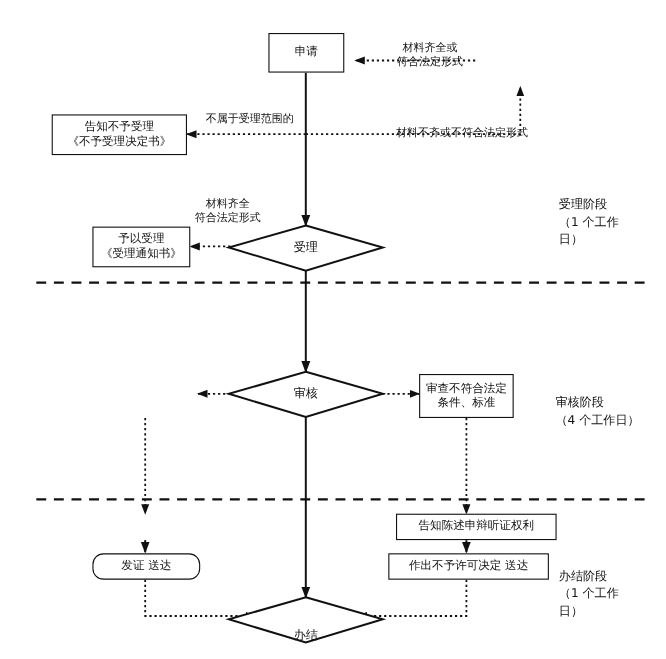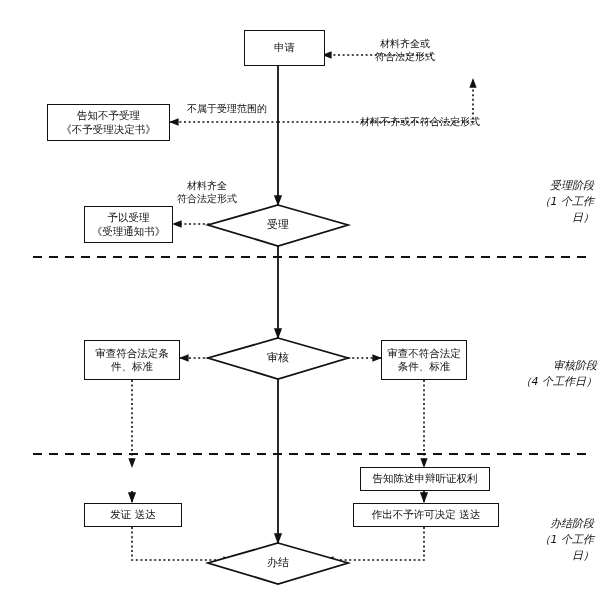--- a/index.html
+++ b/index.html
@@ -42,24 +42,23 @@
     line-height:1.3;
     text-align:center;
     color:#111;
     background:transparent;
     white-space:pre-line;
   }
   .stage-label{
     position:absolute;
     font-size:11px;
     line-height:1.45;
-    text-align:right;
+    text-align:left;
     color:#111;
     white-space:pre-line;
-    font-style:italic;
   }
   .two-line{white-space:pre-line;}
 </style>
 </head>
 <body>
 
 <div id="stage">
 
   <svg id="flow-svg" viewBox="0 0 605 599" xmlns="http://www.w3.org/2000/svg">
     <defs>
@@ -102,21 +101,21 @@
 
     <path d="M 132 527 L 132 560 L 232 560" fill="none" stroke="#111" stroke-width="1.6" stroke-dasharray="2,2.6" marker-end="url(#arrow-dot)"></path>
 
     <path d="M 424 527 L 424 560 L 325 560" fill="none" stroke="#111" stroke-width="1.6" stroke-dasharray="2,2.6" marker-end="url(#arrow-dot)"></path>
 
     <polygon points="278,205 348,225 278,246 208,225" fill="#fff" stroke="#111" stroke-width="1.8"></polygon>
     <polygon points="278,338 348,358 278,379 208,358" fill="#fff" stroke="#111" stroke-width="1.8"></polygon>
     <polygon points="278,543 348,563 278,584 208,563" fill="#fff" stroke="#111" stroke-width="1.8"></polygon>
   </svg>
 
-  <div class="node box" style="left:244px;top:30px;width:81px;height:36px;">
+  <div class="node box" style="left:244px;top:30px;width:69px;height:36px;">
     <span>申请</span>
   </div>
 
 
   <div class="node box two-line" style="left:47px;top:104px;width:123px;height:37px;">
     <span class="two-line">告知不予受理
 《不予受理决定书》</span>
   </div>
 
   <div class="node diamond-label" style="left:248px;top:215px;width:60px;height:20px;">
@@ -125,48 +124,44 @@
 
   <div class="node box two-line" style="left:84px;top:206px;width:89px;height:37px;">
     <span class="two-line">予以受理
 《受理通知书》</span>
   </div>
 
   <div class="node diamond-label" style="left:248px;top:348px;width:60px;height:20px;">
     <span>审核</span>
   </div>
 
-  <div class="node box two-line" style="left:84px;top:340px;width:96px;height:40px;">
-    <span class="two-line">审查符合法定条
-件、标准</span>
-  </div>
 
   <div class="node box two-line" style="left:381px;top:340px;width:86px;height:40px;">
     <span class="two-line">审查不符合法定
 条件、标准</span>
   </div>
 
 
-  <div class="node box" style="left:84px;top:503px;width:98px;height:24px;">
+  <div class="node box" style="left:84px;top:503px;width:98px;height:24px;border-radius:10px;">
     <span>发证   送达</span>
   </div>
 
-  <div class="node box" style="left:360px;top:467px;width:130px;height:24px;">
+  <div class="node box" style="left:360px;top:467px;width:146px;height:24px;">
     <span>告知陈述申辩听证权利</span>
   </div>
 
   <div class="node box" style="left:353px;top:503px;width:146px;height:24px;">
     <span>作出不予许可决定   送达</span>
   </div>
 
-  <div class="node diamond-label" style="left:248px;top:553px;width:60px;height:20px;">
+  <div class="node diamond-label" style="left:248px;top:568px;width:60px;height:20px;">
     <span>办结</span>
   </div>
 
-  <div class="edge-label" style="left:350px;top:24px;width:110px;">
+  <div class="edge-label" style="left:336px;top:24px;width:110px;">
     <span>材料齐全或
 符合法定形式</span>
   </div>
 
   <div class="edge-label" style="left:168px;top:89px;width:118px;">
     <span>不属于受理范围的</span>
   </div>
 
   <div class="edge-label" style="left:290px;top:102px;width:190px;text-align:right;">
     <span>材料不齐或不符合法定形式</span>

